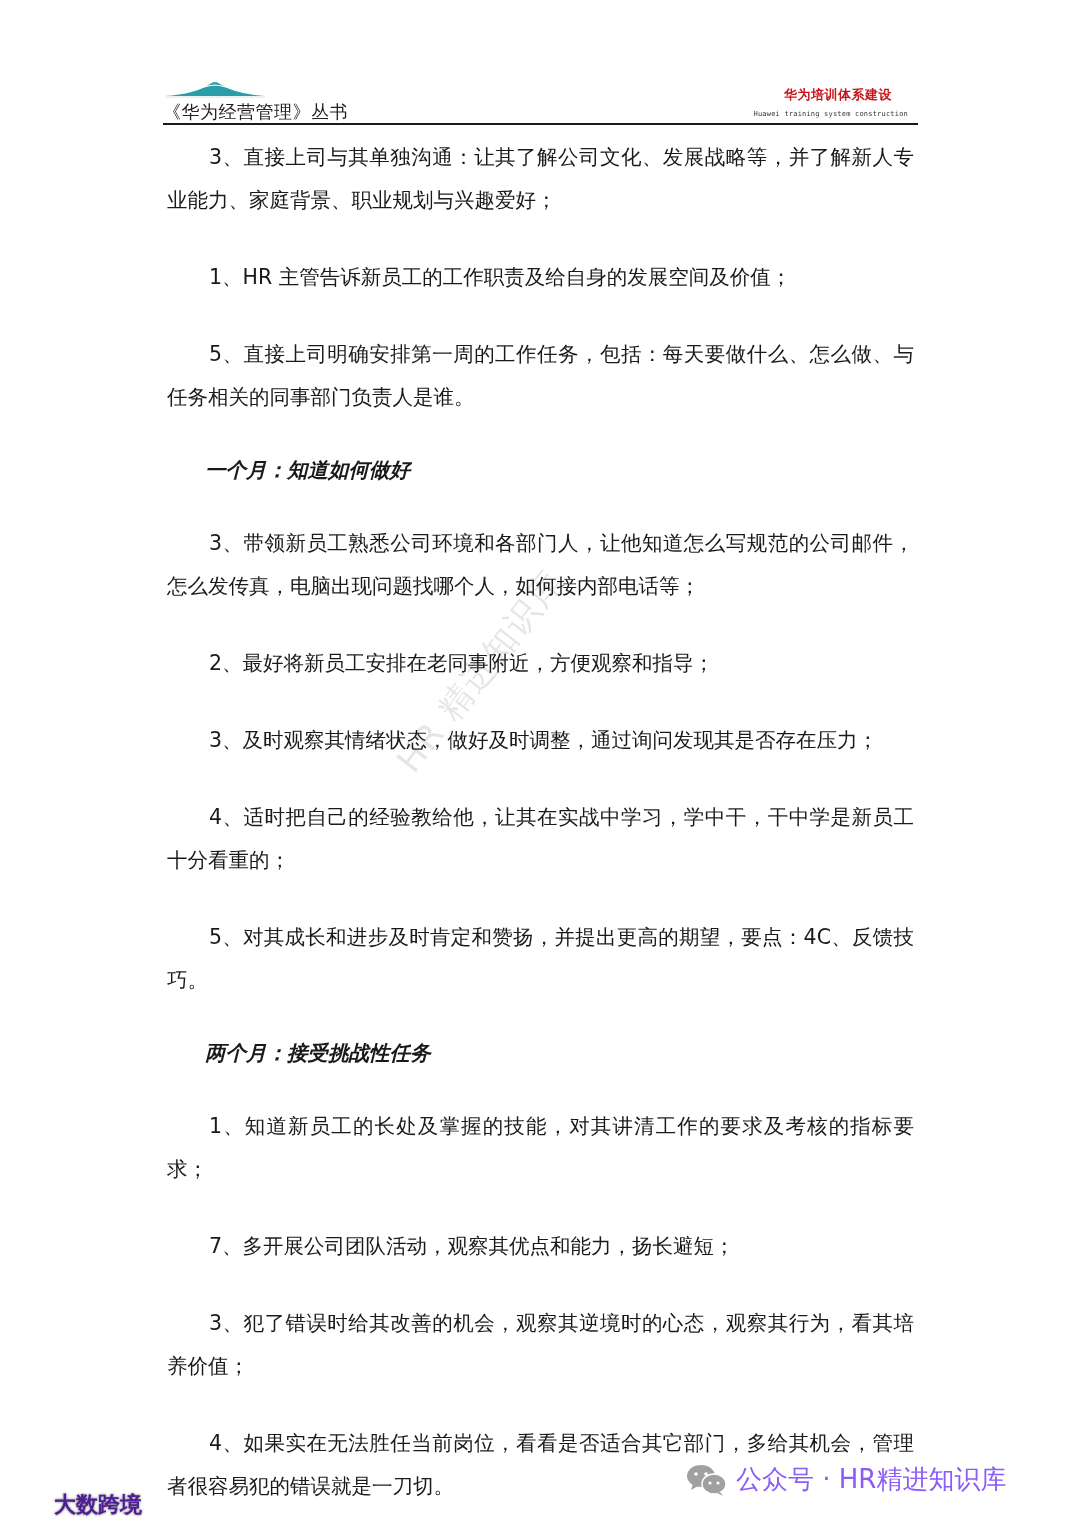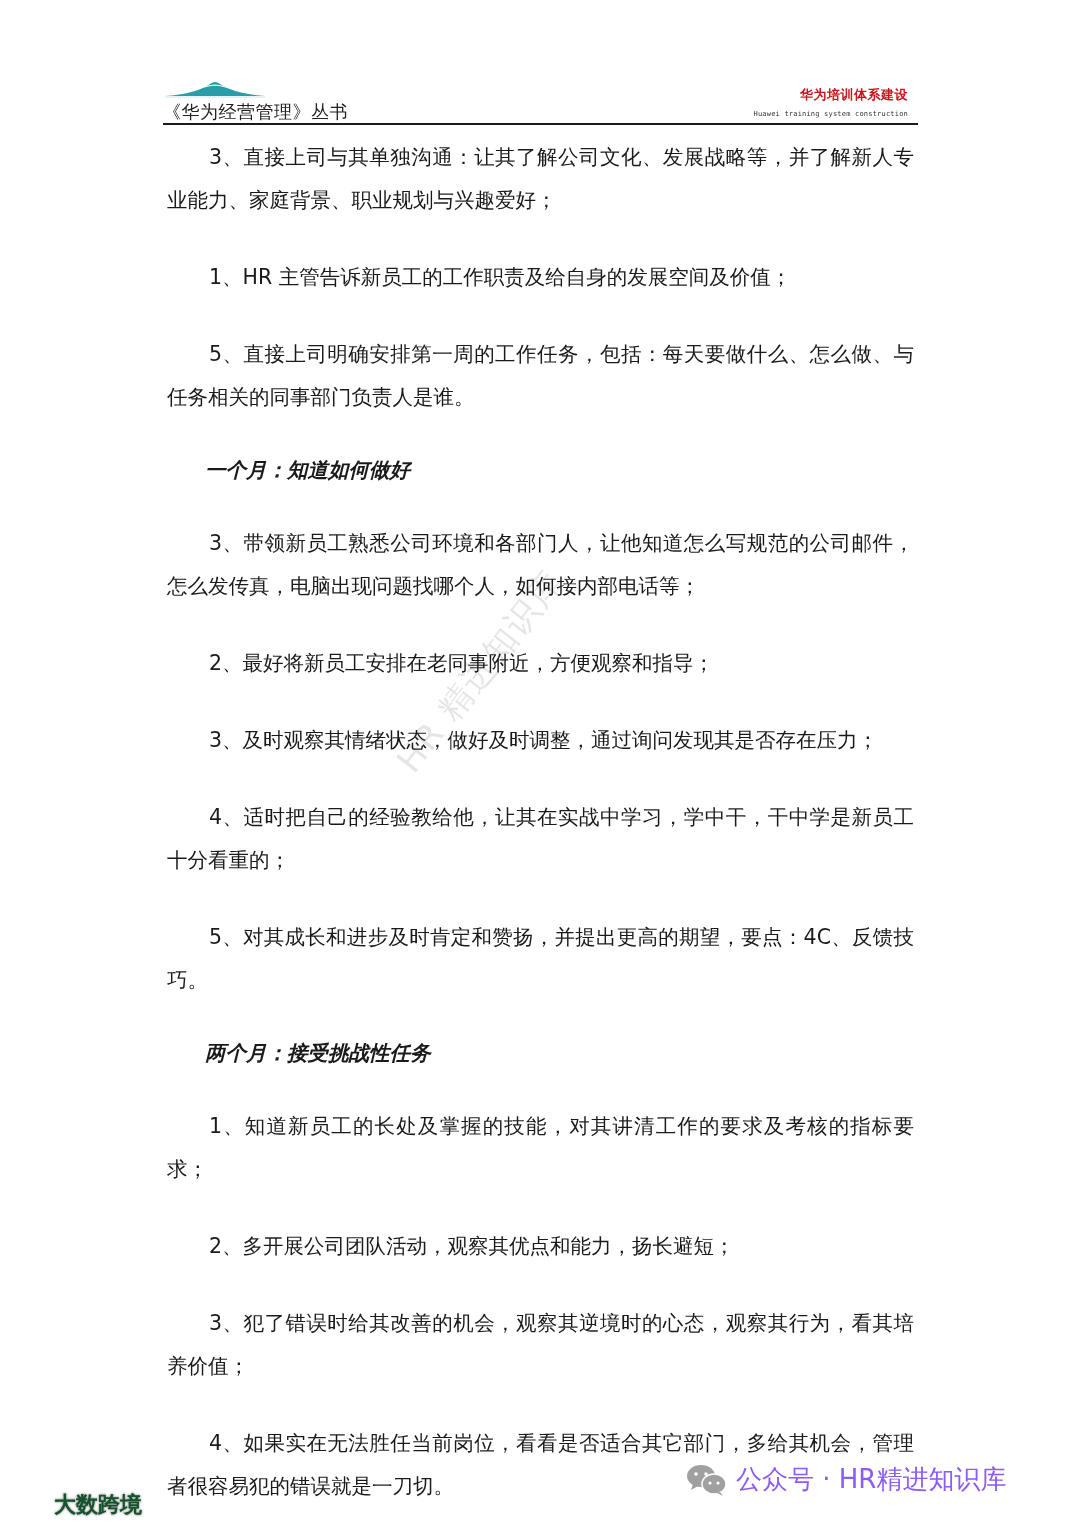--- a/index.html
+++ b/index.html
@@ -4,36 +4,36 @@
 <style>
   html, body { margin: 0; padding: 0; background: #ffffff; }
   body {
     width: 1080px; height: 1527px; position: relative; overflow: hidden;
     font-family: "DejaVu Sans", "Liberation Sans", sans-serif;
     color: #1a1a1a;
   }
   .header { position: absolute; left: 163px; top: 70px; width: 755px; height: 54px; }
   .logo { position: absolute; left: 2px; top: 6px; width: 100px; height: 22px; }
   .series { position: absolute; left: 0; top: 30px; font-size: 18px; color: #222; letter-spacing: 0.5px; }
-  .brand-cn { position: absolute; right: 10px; top: 16px; font-size: 13px; color: #c8161d; font-weight: bold; letter-spacing: 0.5px; }
+  .brand-cn { position: absolute; right: 26px; top: 16px; font-size: 13px; color: #c8161d; font-weight: bold; letter-spacing: 0.5px; }
   .brand-en { position: absolute; right: 10px; top: 40px; font-size: 7px; color: #333; font-family: "DejaVu Sans Mono", monospace; letter-spacing: 0.2px; }
   .rule { position: absolute; left: 0; top: 53px; width: 755px; height: 2px; background: #1a1a1a; }
 
   .content { position: absolute; left: 163px; top: 132px; width: 755px; font-size: 20.5px; line-height: 43px; }
   .para { margin: 4px; text-indent: 42px; text-align: justify; }
   .gap { height: 26px; }
   .heading { margin: 0; text-indent: 42px; font-style: italic; font-weight: bold; }
 
   .watermark {
     position: absolute; left: 405px; top: 745px; font-size: 34px; color: rgba(0,0,0,0.10);
     transform: rotate(-52deg); transform-origin: left center; white-space: nowrap; letter-spacing: 2px;
   }
   .wechat-footer { position: absolute; left: 686px; top: 1462px; display: flex; align-items: center; color: #8b5cf6; font-size: 26px; }
   .wechat-footer svg { margin-right: 8px; }
-  .corner-mark { position: absolute; left: 4px; top: 1490px; display: flex; align-items: center; color: #14532d; font-size: 22px; font-weight: bold;
+  .corner-mark { position: absolute; left: 4px; top: 1490px; display: flex; align-items: center; color: #4c1d95; font-size: 22px; font-weight: bold;
     text-shadow: 0 0 2px #999, 0 0 3px #aaa; }
   .corner-mark svg { margin-right: 4px; }
 </style>
 </head>
 <body>
 
 <div class="header">
   <svg class="logo" viewBox="0 0 100 22">
     <path d="M0 20 Q30 18 45 8 Q50 4 55 8 Q70 18 100 20 Z" fill="#2a9ea8"></path>
     <path d="M22 16 Q40 10 50 9 Q60 10 78 16" stroke="#ffffff" stroke-width="1.2" fill="none"></path>
@@ -63,21 +63,21 @@
   <div class="gap"></div>
   <p class="para">4、适时把自己的经验教给他，让其在实战中学习，学中干，干中学是新员工十分看重的；</p>
   <div class="gap"></div>
   <p class="para">5、对其成长和进步及时肯定和赞扬，并提出更高的期望，要点：4C、反馈技巧。</p>
   <div class="gap"></div>
 
   <p class="heading">两个月：接受挑战性任务</p>
   <div class="gap"></div>
   <p class="para">1、知道新员工的长处及掌握的技能，对其讲清工作的要求及考核的指标要求；</p>
   <div class="gap"></div>
-  <p class="para">2、多开展公司团队活动，观察其优点和能力，扬长避短；</p>
+  <p class="para">7、多开展公司团队活动，观察其优点和能力，扬长避短；</p>
   <div class="gap"></div>
   <p class="para">3、犯了错误时给其改善的机会，观察其逆境时的心态，观察其行为，看其培养价值；</p>
   <div class="gap"></div>
   <p class="para">4、如果实在无法胜任当前岗位，看看是否适合其它部门，多给其机会，管理者很容易犯的错误就是一刀切。</p>
 </div>
 
 <div class="watermark">HR 精进知识库</div>
 
 <div class="wechat-footer">
   <svg width="42" height="34" viewBox="0 0 42 34">

